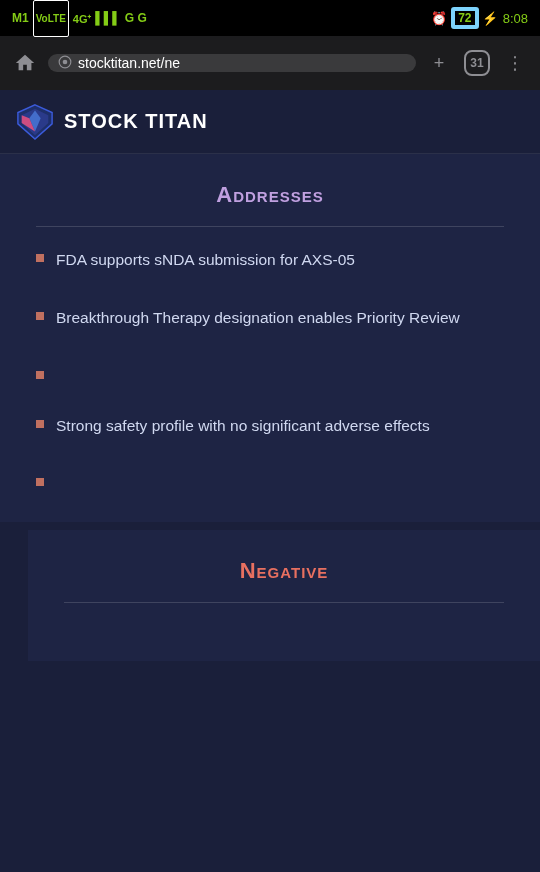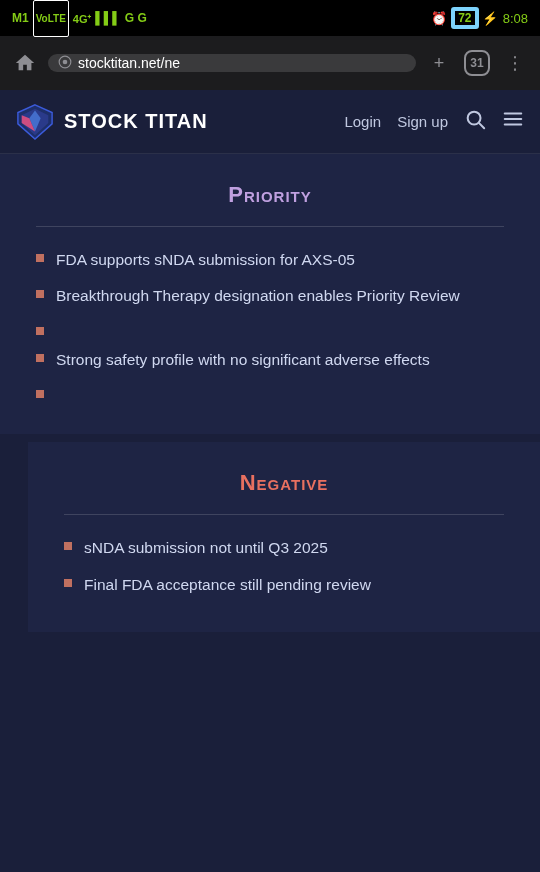--- a/index.html
+++ b/index.html
@@ -179,21 +179,21 @@
       border: none;
       border-top: 1px solid rgba(255,255,255,0.15);
       margin-bottom: 22px;
     }
 
     .bullet-list {
       list-style: none;
       padding: 0;
       display: flex;
       flex-direction: column;
-      gap: 14px;
+      gap: 36px;
     }
     .bullet-list li {
       display: flex;
       align-items: flex-start;
       gap: 12px;
       font-size: 15.5px;
       line-height: 1.45;
       color: #d0d8f0;
     }
     .bullet-square {
@@ -258,43 +258,26 @@
   <div class="logo-area">
 
     <svg class="logo-icon" viewBox="0 0 40 40" xmlns="http://www.w3.org/2000/svg">
       <polygon points="20,2 38,10 38,22 20,38 2,22 2,10" fill="#1e2f6a" stroke="#3b5bdb" stroke-width="1.5"></polygon>
       <polygon points="20,6 34,13 34,21 20,34 6,21 6,13" fill="#2a3a8a"></polygon>
       <polygon points="14,16 20,8 26,16 20,30" fill="#4a7bdb" opacity="0.8"></polygon>
       <polygon points="14,16 20,30 6,21 6,13" fill="#e05080" opacity="0.9"></polygon>
     </svg>
     <span class="logo-text">STOCK TITAN</span>
   </div>
-  <div class="nav-links">
-    <a class="nav-link" href="#">Login</a>
-    <a class="nav-link" href="#">Sign up</a>
-    <span class="nav-icon-btn">
-      <svg width="22" height="22" viewBox="0 0 24 24" fill="none" stroke="#c0c8e0" stroke-width="2.2" stroke-linecap="round">
-        <circle cx="11" cy="11" r="7"></circle>
-        <line x1="16.5" y1="16.5" x2="22" y2="22"></line>
-      </svg>
-    </span>
-    <span class="nav-icon-btn">
-      <svg width="22" height="22" viewBox="0 0 24 24" fill="none" stroke="#c0c8e0" stroke-width="2.2" stroke-linecap="round">
-        <line x1="3" y1="6" x2="21" y2="6"></line>
-        <line x1="3" y1="12" x2="21" y2="12"></line>
-        <line x1="3" y1="18" x2="21" y2="18"></line>
-      </svg>
-    </span>
-  </div>
 </div>
 
 <div class="main-content">
 
   <div class="section-card">
-    <div class="section-title positive">Priority</div>
+    <div class="section-title positive">Addresses</div>
     <hr class="section-divider">
     <ul class="bullet-list">
       <li>
         <span class="bullet-square"></span>
         <span>FDA supports sNDA submission for AXS-05</span>
       </li>
       <li>
         <span class="bullet-square"></span>
         <span>Breakthrough Therapy designation enables Priority Review</span>
       </li>
@@ -307,25 +290,15 @@
       </li>
       <li>
         <span class="bullet-square"></span>
       </li>
     </ul>
   </div>
 
   <div class="section-card" style="margin-top: 4px; margin-left: 28px;">
     <div class="section-title negative">Negative</div>
     <hr class="section-divider">
-    <ul class="bullet-list">
-      <li>
-        <span class="bullet-square"></span>
-        <span>sNDA submission not until Q3 2025</span>
-      </li>
-      <li>
-        <span class="bullet-square"></span>
-        <span>Final FDA acceptance still pending review</span>
-      </li>
-    </ul>
   </div>
 
 </div>
 
 </body></html>

